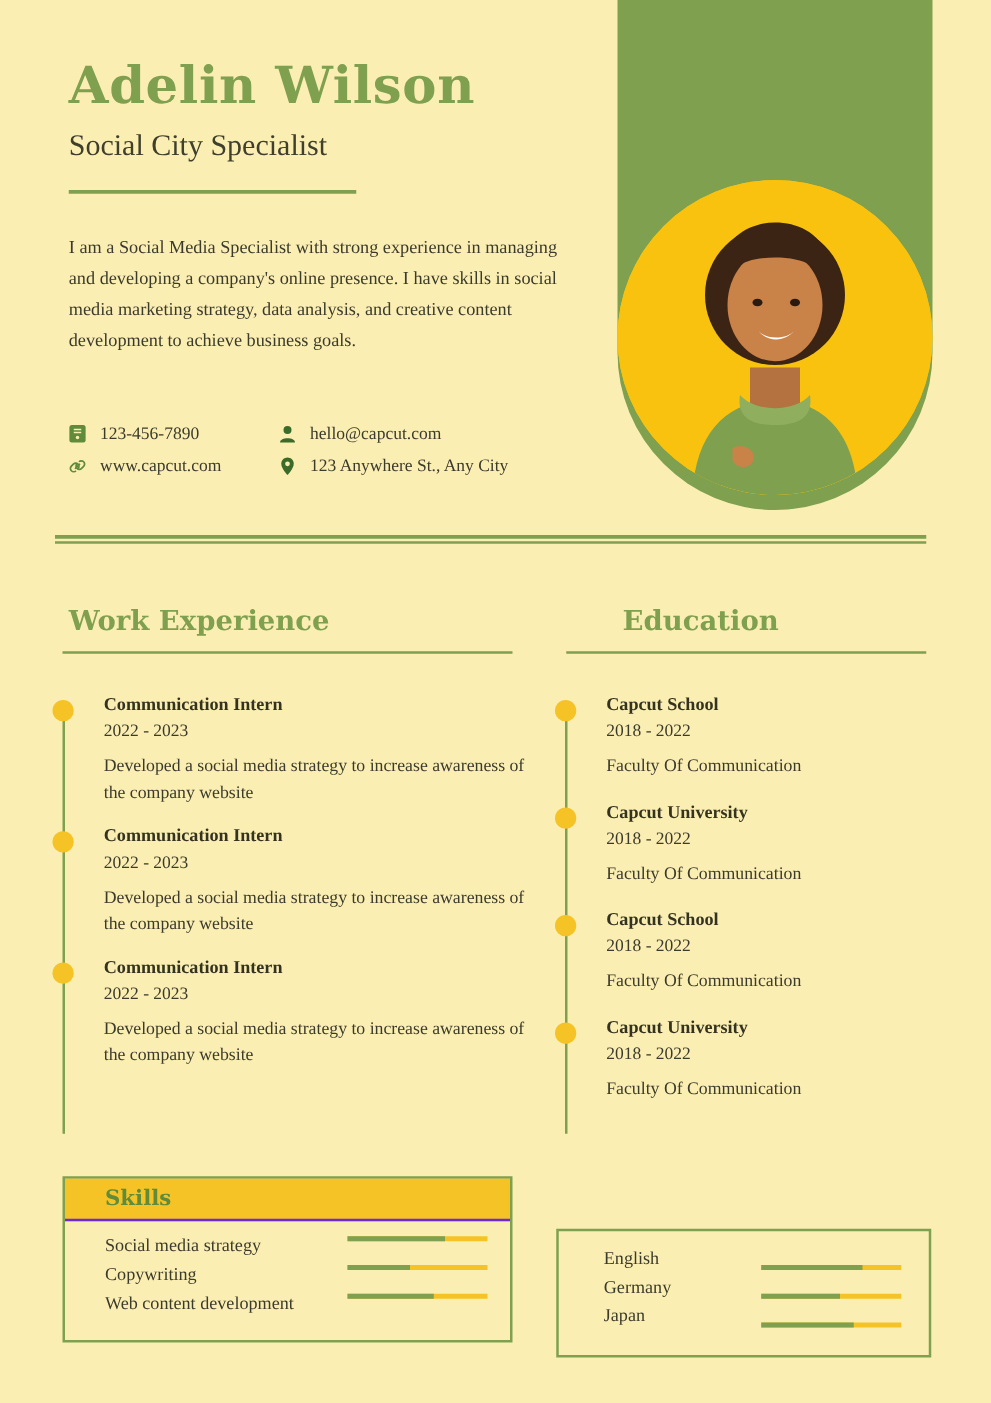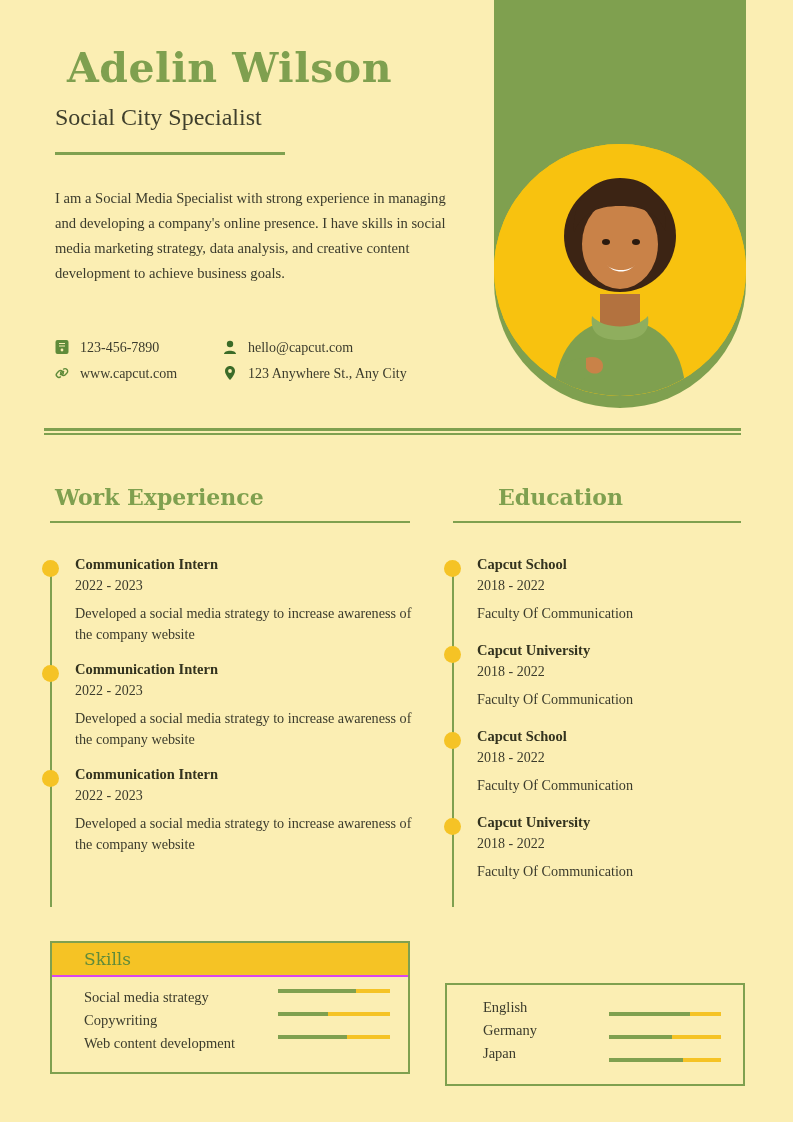--- a/index.html
+++ b/index.html
@@ -52,21 +52,20 @@
 
   .name {
     position: absolute;
     left: 55px;
     top: 44px;
     font-size: 41px;
     font-weight: bold;
     color: #7fa04f;
     letter-spacing: 0.5px;
     font-family: "DejaVu Serif", serif;
-    margin-left: 12px;
   }
   .role {
     position: absolute;
     left: 55px;
     top: 104px;
     font-size: 24px;
     color: #3f3f2c;
     font-family: "Liberation Serif", serif;
   }
   .name-rule {
@@ -155,21 +154,21 @@
   .timeline {
     position: absolute;
   }
   .tl-line {
     position: absolute;
     width: 2px;
     background: #7fa04f;
   }
   .entry {
     position: relative;
-    padding-left: 25px;
+    padding-left: 33px;
     margin-bottom: 16px;
   }
   .dot {
     position: absolute;
     left: -8px;
     top: 4px;
     width: 17px;
     height: 17px;
     border-radius: 50%;
     background: #f5c325;
@@ -201,24 +200,24 @@
   .skills-box {
     position: absolute;
     left: 50px;
     top: 941px;
     width: 360px;
     border: 2px solid #7fa04f;
     box-sizing: border-box;
   }
   .skills-head {
     background: #f5c325;
-    border-bottom: 2px solid #d946ef;
+    border-bottom: 2px solid #6d28d9;
     padding: 6px 0 6px 32px;
     font-size: 17px;
-    font-weight: normal;
+    font-weight: bold;
     color: #5f8b3a;
     font-family: "DejaVu Serif", serif;
   }
   .skills-body { padding: 12px 0 14px 0; }
   .skill-row {
     display: flex;
     padding: 0 18px 0 32px;
     margin-bottom: 6px;
   }
   .skill-name {

